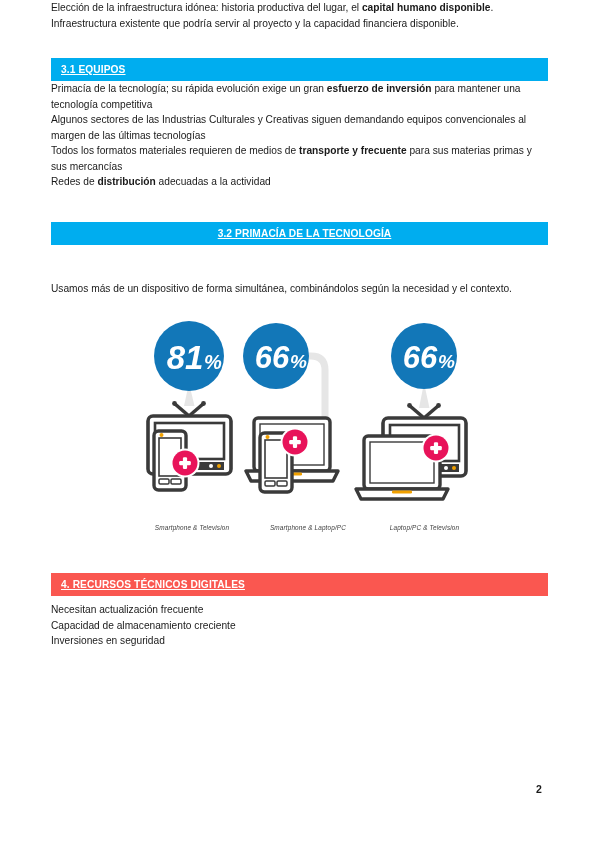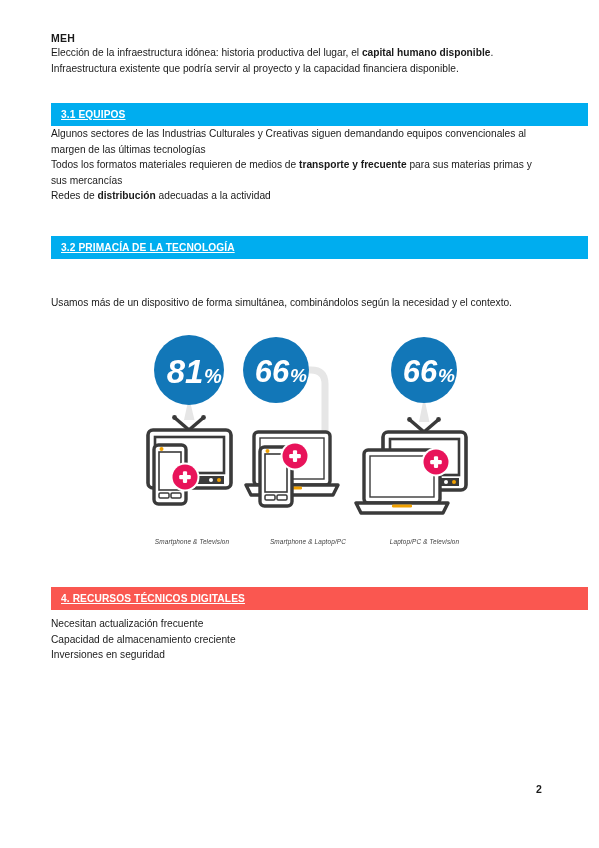--- a/index.html
+++ b/index.html
@@ -47,41 +47,41 @@
     text-align: left;
   }
   p.body-text b { font-weight: bold; }
 
   .intro {
     margin-top: 21px;
   }
 
   .section-bar {
     box-sizing: border-box;
-    width: 537px;
+    width: 497px;
     height: 23px;
     display: flex;
     align-items: center;
     padding-left: 10px;
   }
   .section-bar .bar-label {
     color: #ffffff;
     font-size: 10.2px;
     font-weight: bold;
     text-decoration: underline;
     letter-spacing: 0.1px;
   }
   .bar-blue { background: #00ADEF; }
   .bar-red  { background: #FA5750; }
 
   .sec31 { margin-top: 27px; }
   .p-after-bar { margin-top: 14px; }
   .p-gap { margin-top: 14px; }
 
-  .sec32 { margin-top: 32px; }
+  .sec32 { margin-top: 32px; justify-content: center; }
   .sec4  { margin-top: 40px; }
 
   .figure-wrap {
     position: relative;
     margin-top: 24px;
     width: 497px;
     height: 213px;
     font-style: italic;
   }
   .figure {
@@ -115,28 +115,28 @@
     font-weight: bold;
     color: #1a1a1a;
   }
 </style>
 </head>
 <body>
 
 <div class="page">
   <div class="content">
 
-    <div class="doc-header">MEH</div>
 
     <p class="body-text intro"><span>Elección de la infraestructura idónea: historia productiva del lugar, el </span><b>capital humano disponible</b><span>. Infraestructura existente que podría servir al proyecto y la capacidad financiera disponible.</span></p>
 
     <div class="section-bar bar-blue sec31">
       <span class="bar-label">3.1 EQUIPOS</span>
     </div>
 
+    <p class="body-text p-after-bar"><span>Primacía de la tecnología; su rápida evolución exige un gran </span><b>esfuerzo de inversión</b><span> para mantener una tecnología competitiva</span></p>
 
     <p class="body-text p-gap"><span>Algunos sectores de las Industrias Culturales y Creativas siguen demandando equipos convencionales al margen de las últimas tecnologías</span></p>
 
     <p class="body-text p-gap"><span>Todos los formatos materiales requieren de medios de </span><b>transporte y frecuente</b><span> para sus materias primas y sus mercancías</span></p>
 
     <p class="body-text p-gap"><span>Redes de </span><b>distribución</b><span> adecuadas a la actividad</span></p>
 
     <div class="section-bar bar-blue sec32">
       <span class="bar-label">3.2 PRIMACÍA DE LA TECNOLOGÍA</span>
     </div>

